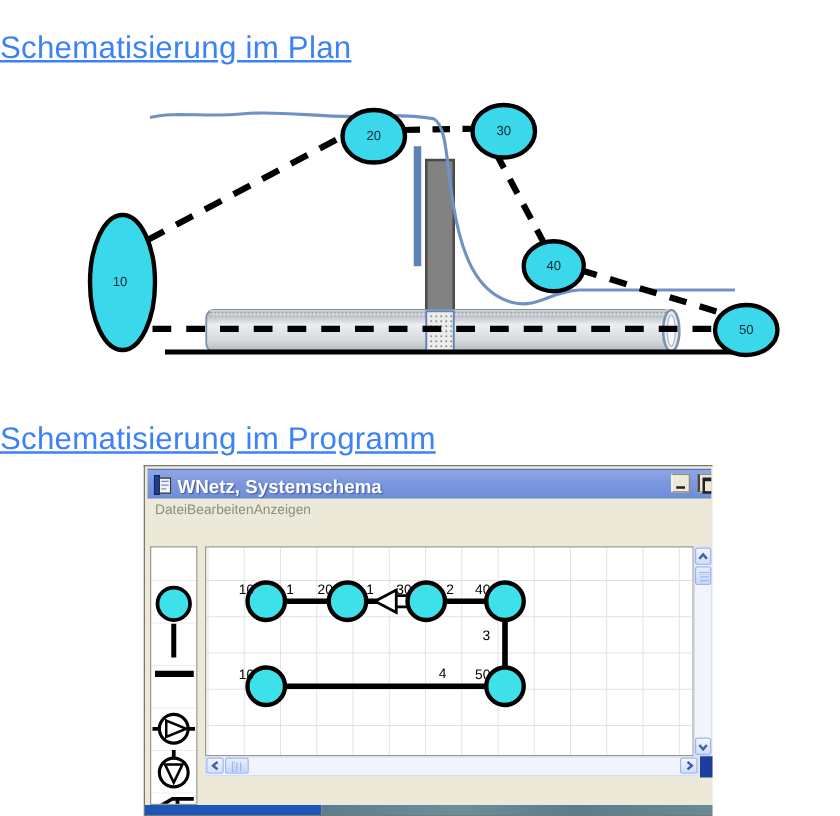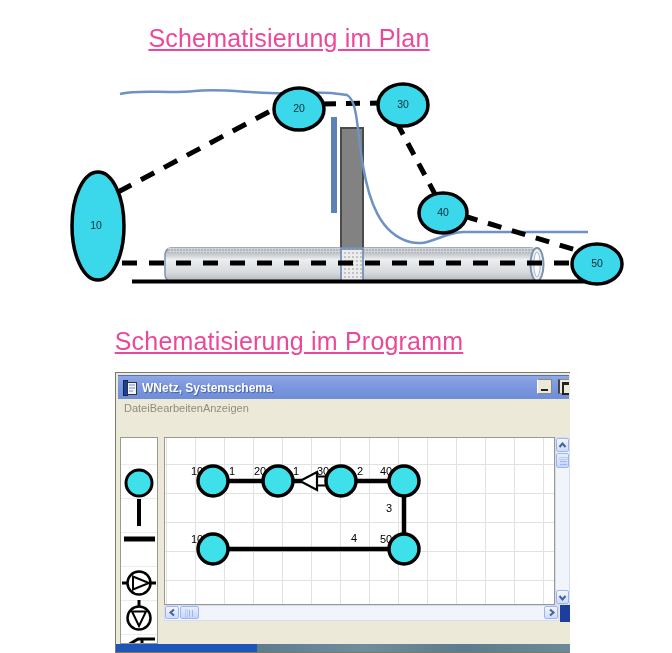--- a/index.html
+++ b/index.html
@@ -2,38 +2,38 @@
 <html><head>
 <meta charset="utf-8">
 <style>
   html,body{margin:0;padding:0;background:#fff;}
   *{box-sizing:border-box;}
   .page{
     position:relative;width:672px;height:653px;background:#ffffff;
     font-family:"Liberation Sans",sans-serif;overflow:hidden;
   }
   .section-title{
-    position:absolute;left:0;width:578px;text-align:center;
-    font-size:25px;color:#ec4899;text-decoration:underline;letter-spacing:0.2px;
+    position:absolute;left:0;width:578px;
+    font-size:25px;color:#3b82f6;text-decoration:underline;letter-spacing:0.2px;
   }
   .plan-svg{position:absolute;left:0;top:0;}
 
   
   .window{
     position:absolute;left:115px;top:372px;width:455px;height:281px;
     background:#ece9d8;border:1px solid #7a7a6a;border-right:none;overflow:hidden;
   }
   .titlebar{
     position:absolute;left:2px;top:2px;width:451px;height:24px;
     background:linear-gradient(180deg,#8ea7e6 0%,#7b97de 45%,#6e8ed8 100%);
     border-top:1px solid #5570c0;overflow:hidden;
   }
   .titlebar-text{
     position:absolute;left:24px;top:5px;color:#ffffff;font-weight:bold;
-    font-size:12px;text-shadow:1px 1px 1px rgba(40,60,120,.6);white-space:nowrap;
+    font-size:15px;text-shadow:1px 1px 1px rgba(40,60,120,.6);white-space:nowrap;
   }
   .app-icon{position:absolute;left:5px;top:4px;width:14px;height:16px;}
   .tb-btn{
     position:absolute;top:3px;width:15px;height:15px;background:#ece9d8;
     border:1px solid #8a8a7a;border-left:2px solid #444;
   }
   .btn-min{right:17px;border-left:1px solid #fff;}
   .btn-min::after{content:"";position:absolute;left:3px;bottom:2px;width:7px;height:2px;background:#222;}
   .btn-max{right:-4px;}
   .btn-max::after{content:"";position:absolute;left:2px;top:2px;width:8px;height:8px;border:2px solid #222;border-top-width:3px;}
@@ -143,21 +143,21 @@
     <ellipse cx="597" cy="264" rx="25" ry="20" fill="#3ad8ea" stroke="#000" stroke-width="3.5"></ellipse>
 
     <text x="96" y="229" font-size="10.5" fill="#0d2a38" text-anchor="middle">10</text>
     <text x="299" y="112" font-size="10.5" fill="#0d2a38" text-anchor="middle">20</text>
     <text x="403" y="108" font-size="10.5" fill="#0d2a38" text-anchor="middle">30</text>
     <text x="443" y="216" font-size="10.5" fill="#0d2a38" text-anchor="middle">40</text>
     <text x="597" y="267" font-size="10.5" fill="#0d2a38" text-anchor="middle">50</text>
   </svg>
 
   <div class="section-title" style="top:24px;">Schematisierung im Plan</div>
-  <div class="section-title" style="top:327px;">Schematisierung im Programm</div>
+  <div class="section-title" style="top:337px;">Schematisierung im Programm</div>
 
   <div class="window">
 
     <div class="titlebar">
       <svg class="app-icon" viewBox="0 0 14 16">
         <rect x="0.5" y="0.5" width="4" height="15" fill="#1c3e9d" stroke="#10255e"></rect>
         <rect x="4.5" y="2.5" width="9" height="12" fill="#f5f5ef" stroke="#333"></rect>
         <path d="M6,5 h6 M6,8 h6 M6,11 h4" stroke="#6e8ed8" stroke-width="1" fill="none"></path>
       </svg>
       <span class="titlebar-text">WNetz, Systemschema</span>

